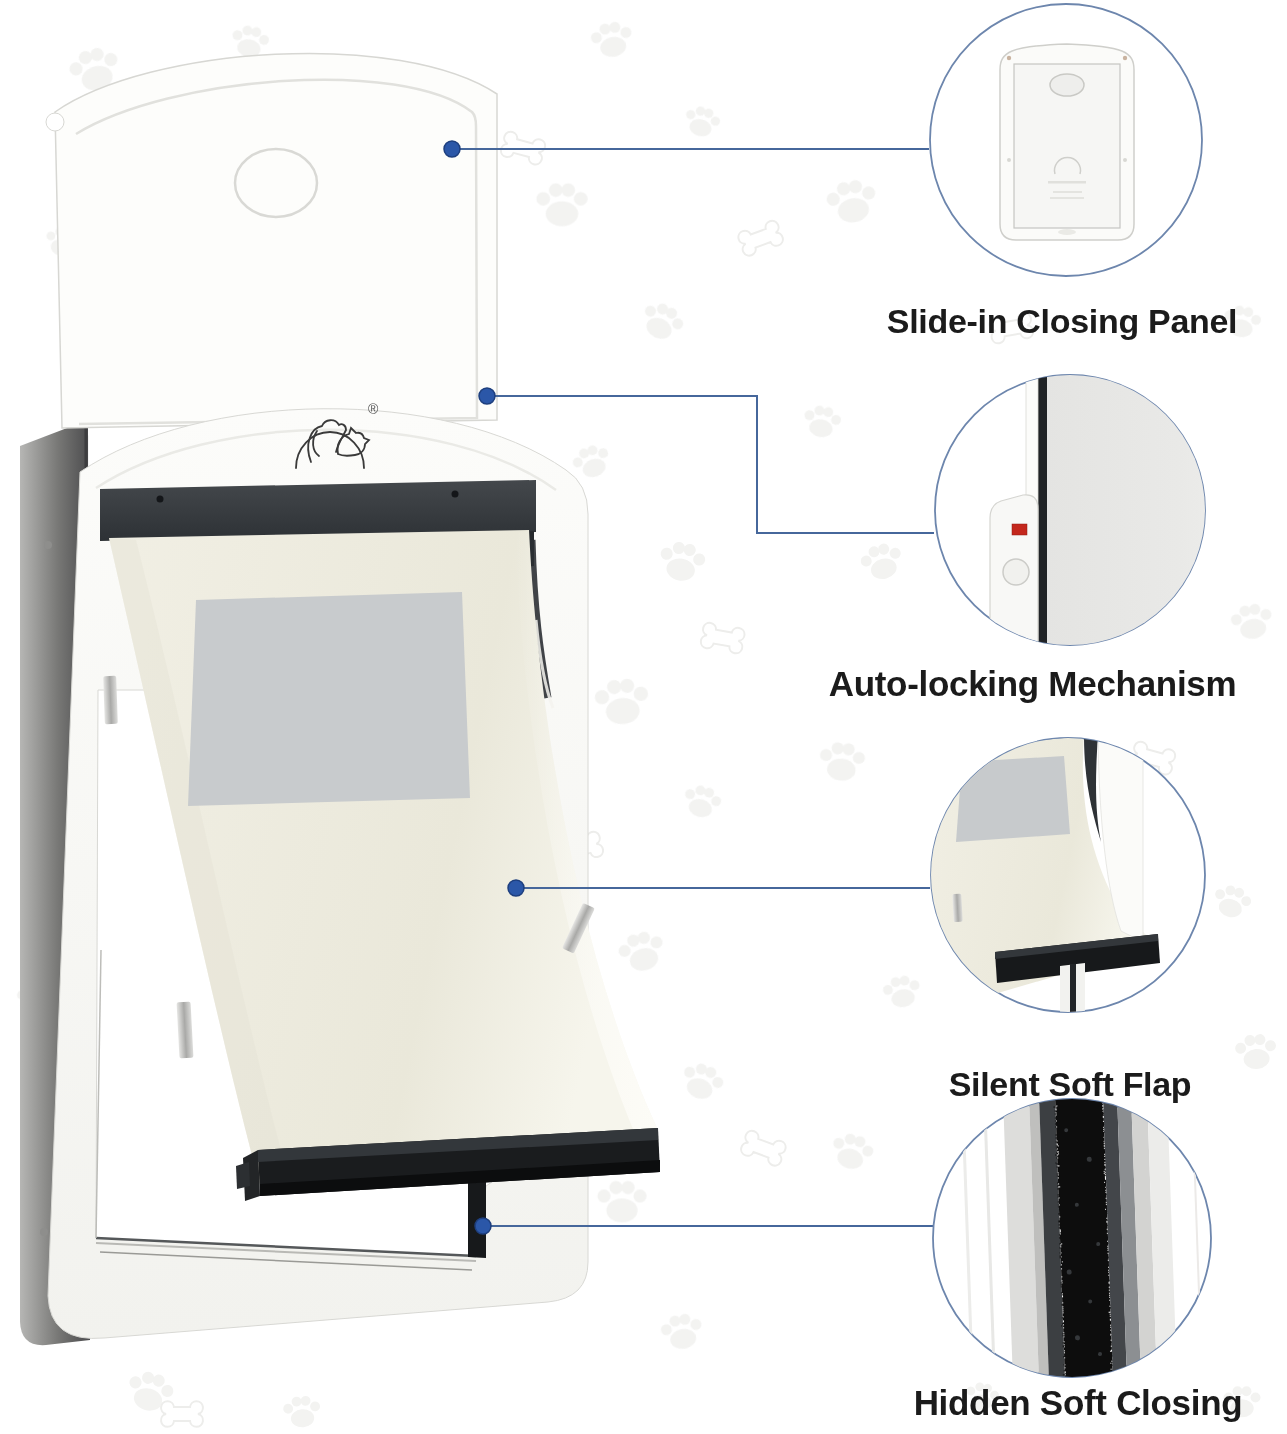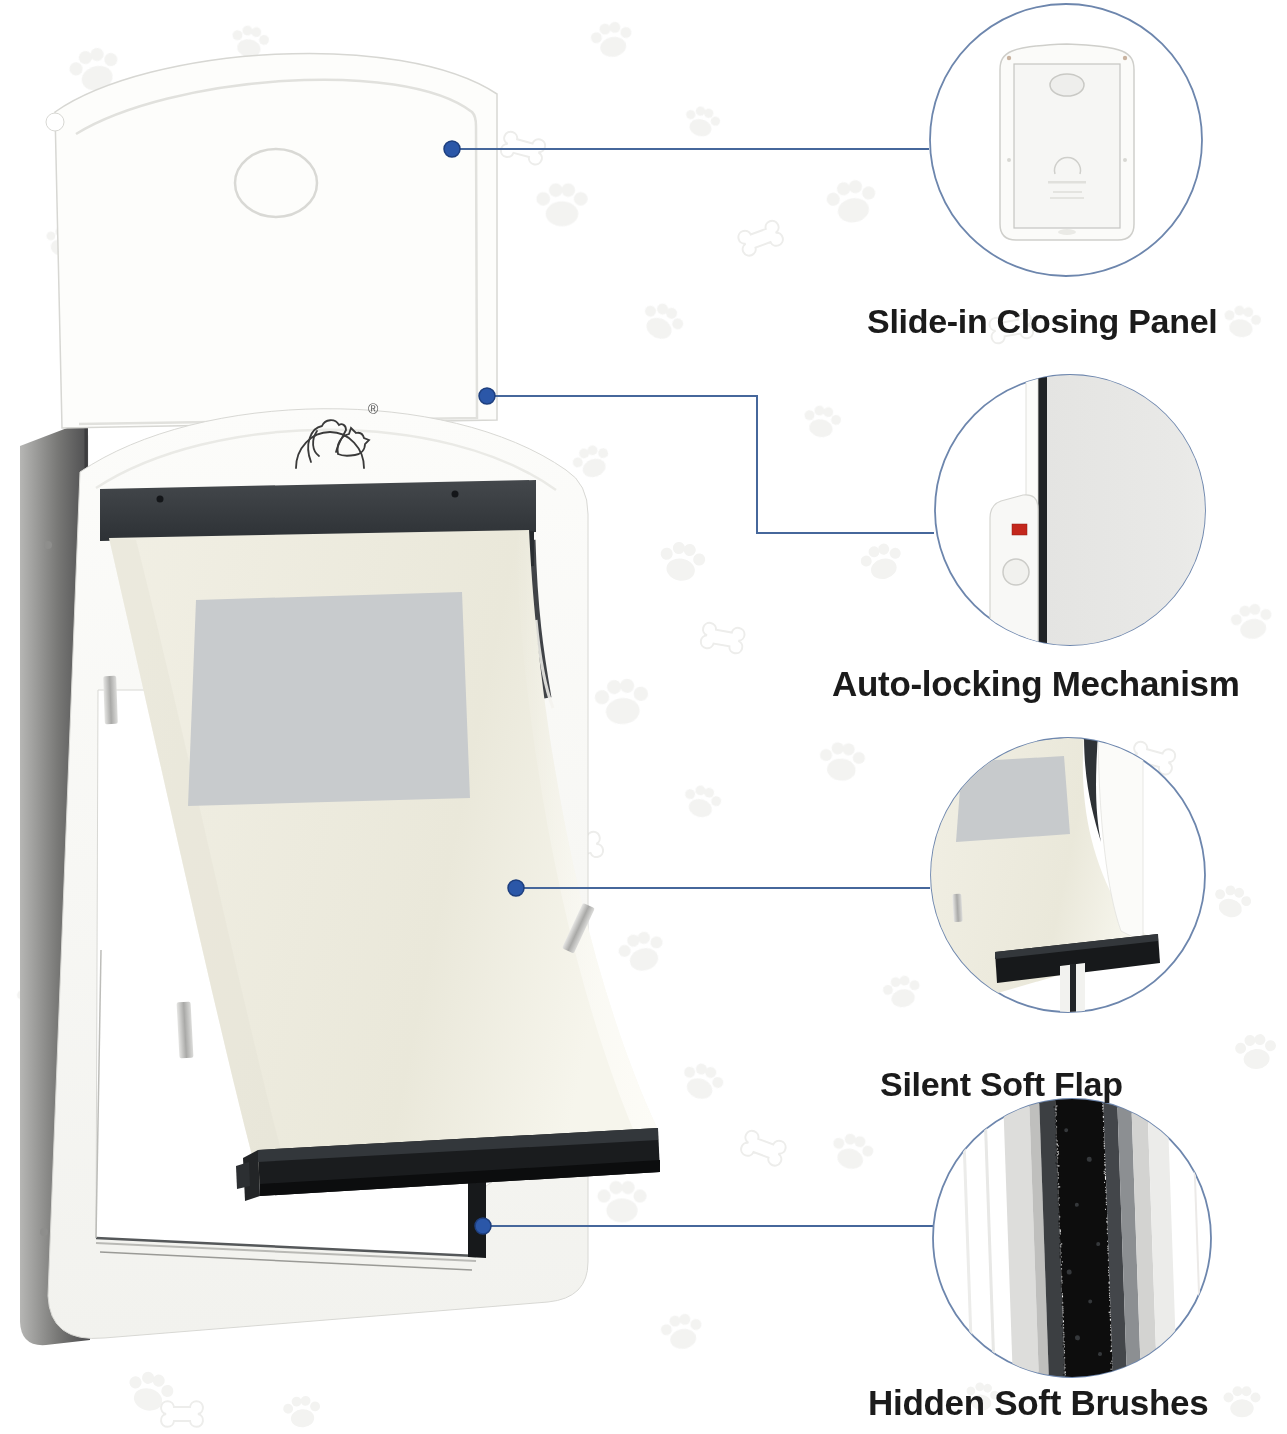--- a/index.html
+++ b/index.html
@@ -1,23 +1,23 @@
 <!DOCTYPE html>
 <html><head>
 <meta charset="utf-8">
 <style>
   html,body{margin:0;padding:0;}
   body{width:1287px;height:1434px;position:relative;background:#ffffff;overflow:hidden;
        font-family:"Liberation Sans",sans-serif;}
   .canvas{position:absolute;inset:0;width:1287px;height:1434px;}
   svg.layer{position:absolute;left:0;top:0;}
-  .callout-label{position:absolute;text-align:left;font-weight:700;color:#1b1b1b;
+  .callout-label{position:absolute;text-align:center;font-weight:700;color:#1b1b1b;
                  letter-spacing:-0.3px;line-height:1.15;}
   .lbl-1{left:867px;top:302px;width:390px;font-size:34px;}
-  .lbl-2{left:832px;top:664px;width:437px;font-size:35px;}
+  .lbl-2{left:814px;top:664px;width:437px;font-size:35px;}
   .lbl-3{left:880px;top:1021px;width:380px;font-size:34px;margin-top:44px;}
   .lbl-4{left:868px;top:1383px;width:420px;font-size:35px;}
 </style>
 </head>
 <body>
 
 <div class="canvas">
 
 <svg class="layer" width="1287" height="1434" viewBox="0 0 1287 1434">
   <defs>
@@ -288,15 +288,15 @@
           </g>
         </g>
       </g>
     </g>
   </g>
 </svg>
 
 <div class="callout-label lbl-1">Slide-in Closing Panel</div>
 <div class="callout-label lbl-2">Auto-locking Mechanism</div>
 <div class="callout-label lbl-3">Silent Soft Flap</div>
-<div class="callout-label lbl-4">Hidden Soft Brushes</div>
+<div class="callout-label lbl-4">Hidden Soft Closing</div>
 
 </div>
 
 </body></html>

